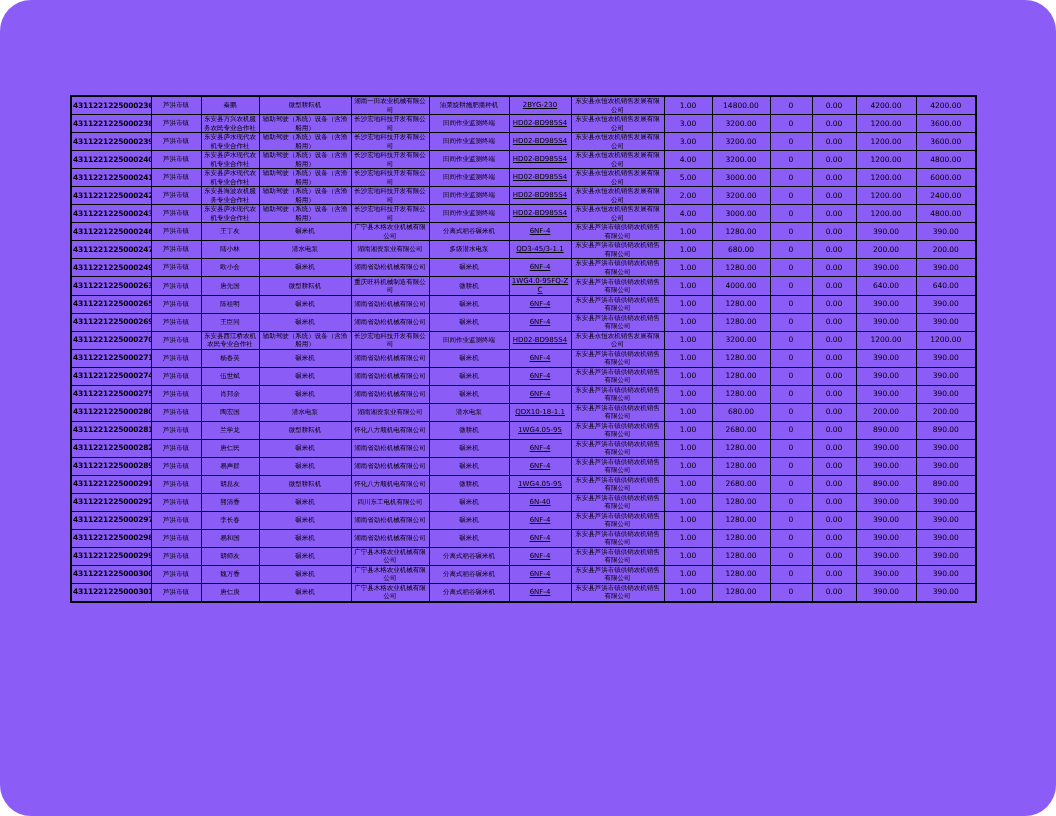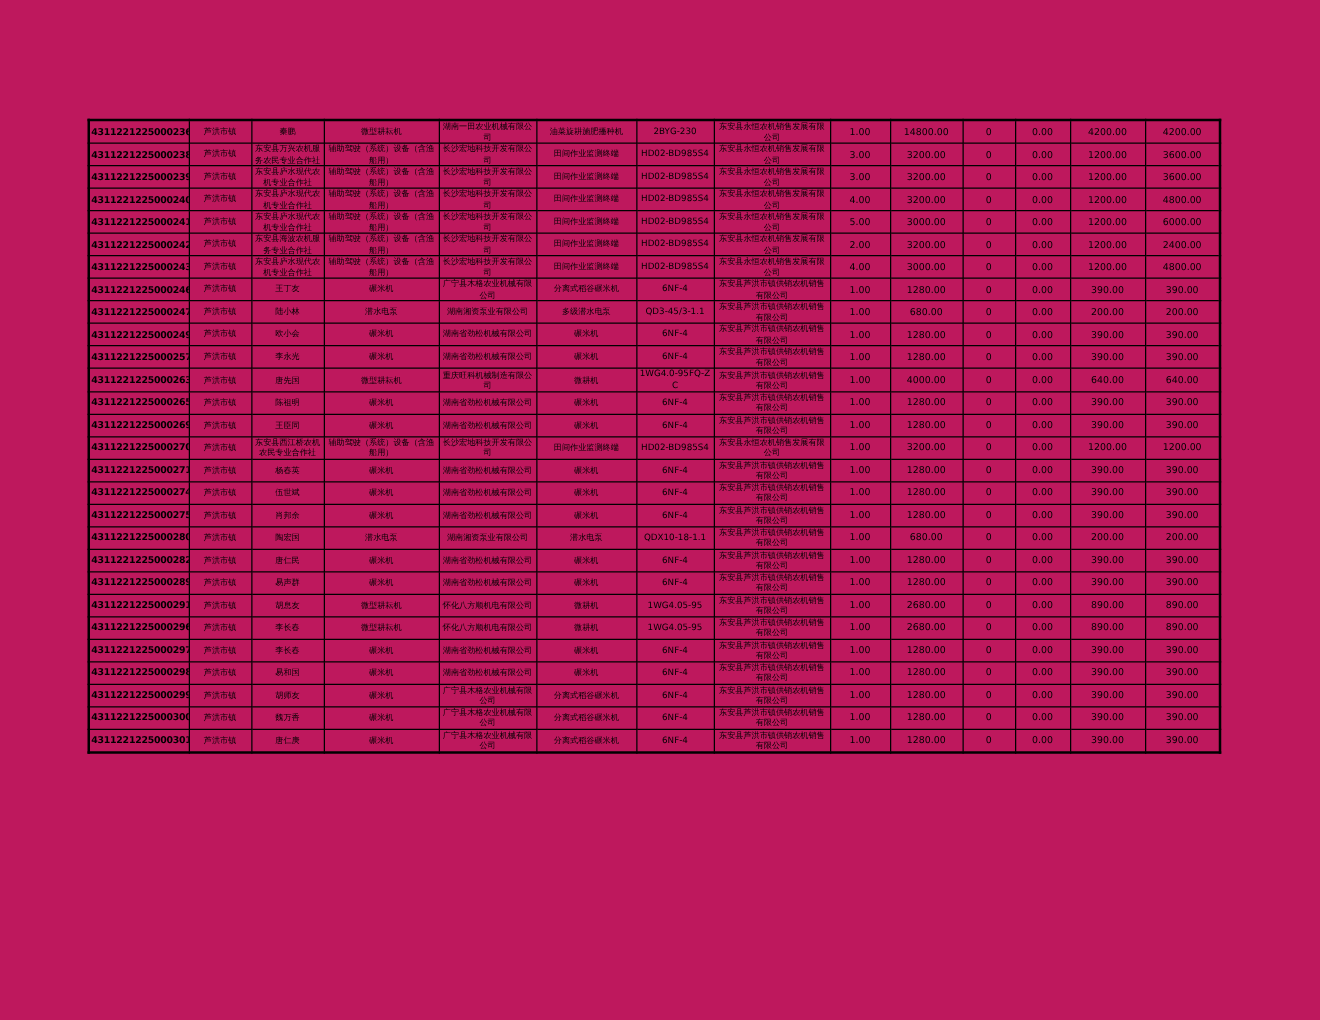--- a/index.html
+++ b/index.html
@@ -11,21 +11,22 @@
     width: 1056px;
     height: 816px;
     overflow: hidden;
     font-family: "DejaVu Sans", "Liberation Sans", sans-serif;
     color: #000;
   }
   .page {
     position: relative;
     width: 1056px;
     height: 816px;
-    background: #be185d;
+    background: #8b5cf6;
+    border-radius: 31px;
   }
   table.data-table {
     position: absolute;
     left: 70px;
     top: 95px;
     width: 905px;
     border-collapse: collapse;
     table-layout: fixed;
     border: 2px solid #000;
   }
@@ -45,20 +46,21 @@
     font-size: 7.5px;
     letter-spacing: -0.2px;
     white-space: nowrap;
   }
   table.data-table td.num-cell {
     font-size: 7.5px;
     white-space: nowrap;
   }
   table.data-table td.model-cell {
     font-size: 7px;
+    text-decoration: underline;
   }
 </style>
 </head>
 <body>
 
 <div class="page">
   <table class="data-table">
     <colgroup>
       <col style="width:80px">
       <col style="width:50px">
@@ -230,36 +232,20 @@
           <td class="model-cell">6NF-4</td>
           <td>东安县芦洪市镇供销农机销售有限公司</td>
           <td class="num-cell">1.00</td>
           <td class="num-cell">1280.00</td>
           <td class="num-cell">0</td>
           <td class="num-cell">0.00</td>
           <td class="num-cell">390.00</td>
           <td class="num-cell">390.00</td>
         </tr>
         <tr>
-          <td class="id-cell">4311221225000257</td>
-          <td>芦洪市镇</td>
-          <td>李永光</td>
-          <td>碾米机</td>
-          <td>湖南省劲松机械有限公司</td>
-          <td>碾米机</td>
-          <td class="model-cell">6NF-4</td>
-          <td>东安县芦洪市镇供销农机销售有限公司</td>
-          <td class="num-cell">1.00</td>
-          <td class="num-cell">1280.00</td>
-          <td class="num-cell">0</td>
-          <td class="num-cell">0.00</td>
-          <td class="num-cell">390.00</td>
-          <td class="num-cell">390.00</td>
-        </tr>
-        <tr>
           <td class="id-cell">4311221225000263</td>
           <td>芦洪市镇</td>
           <td>唐先国</td>
           <td>微型耕耘机</td>
           <td>重庆旺科机械制造有限公司</td>
           <td>微耕机</td>
           <td class="model-cell">1WG4.0-95FQ-ZC</td>
           <td>东安县芦洪市镇供销农机销售有限公司</td>
           <td class="num-cell">1.00</td>
           <td class="num-cell">4000.00</td>
@@ -374,20 +360,36 @@
           <td class="model-cell">QDX10-18-1.1</td>
           <td>东安县芦洪市镇供销农机销售有限公司</td>
           <td class="num-cell">1.00</td>
           <td class="num-cell">680.00</td>
           <td class="num-cell">0</td>
           <td class="num-cell">0.00</td>
           <td class="num-cell">200.00</td>
           <td class="num-cell">200.00</td>
         </tr>
         <tr>
+          <td class="id-cell">4311221225000281</td>
+          <td>芦洪市镇</td>
+          <td>兰学龙</td>
+          <td>微型耕耘机</td>
+          <td>怀化八方顺机电有限公司</td>
+          <td>微耕机</td>
+          <td class="model-cell">1WG4.05-95</td>
+          <td>东安县芦洪市镇供销农机销售有限公司</td>
+          <td class="num-cell">1.00</td>
+          <td class="num-cell">2680.00</td>
+          <td class="num-cell">0</td>
+          <td class="num-cell">0.00</td>
+          <td class="num-cell">890.00</td>
+          <td class="num-cell">890.00</td>
+        </tr>
+        <tr>
           <td class="id-cell">4311221225000282</td>
           <td>芦洪市镇</td>
           <td>唐仁民</td>
           <td>碾米机</td>
           <td>湖南省劲松机械有限公司</td>
           <td>碾米机</td>
           <td class="model-cell">6NF-4</td>
           <td>东安县芦洪市镇供销农机销售有限公司</td>
           <td class="num-cell">1.00</td>
           <td class="num-cell">1280.00</td>
@@ -422,34 +424,34 @@
           <td class="model-cell">1WG4.05-95</td>
           <td>东安县芦洪市镇供销农机销售有限公司</td>
           <td class="num-cell">1.00</td>
           <td class="num-cell">2680.00</td>
           <td class="num-cell">0</td>
           <td class="num-cell">0.00</td>
           <td class="num-cell">890.00</td>
           <td class="num-cell">890.00</td>
         </tr>
         <tr>
-          <td class="id-cell">4311221225000296</td>
-          <td>芦洪市镇</td>
-          <td>李长春</td>
-          <td>微型耕耘机</td>
-          <td>怀化八方顺机电有限公司</td>
-          <td>微耕机</td>
-          <td class="model-cell">1WG4.05-95</td>
-          <td>东安县芦洪市镇供销农机销售有限公司</td>
-          <td class="num-cell">1.00</td>
-          <td class="num-cell">2680.00</td>
-          <td class="num-cell">0</td>
-          <td class="num-cell">0.00</td>
-          <td class="num-cell">890.00</td>
-          <td class="num-cell">890.00</td>
+          <td class="id-cell">4311221225000292</td>
+          <td>芦洪市镇</td>
+          <td>熊清香</td>
+          <td>碾米机</td>
+          <td>四川东工电机有限公司</td>
+          <td>碾米机</td>
+          <td class="model-cell">6N-40</td>
+          <td>东安县芦洪市镇供销农机销售有限公司</td>
+          <td class="num-cell">1.00</td>
+          <td class="num-cell">1280.00</td>
+          <td class="num-cell">0</td>
+          <td class="num-cell">0.00</td>
+          <td class="num-cell">390.00</td>
+          <td class="num-cell">390.00</td>
         </tr>
         <tr>
           <td class="id-cell">4311221225000297</td>
           <td>芦洪市镇</td>
           <td>李长春</td>
           <td>碾米机</td>
           <td>湖南省劲松机械有限公司</td>
           <td>碾米机</td>
           <td class="model-cell">6NF-4</td>
           <td>东安县芦洪市镇供销农机销售有限公司</td>

